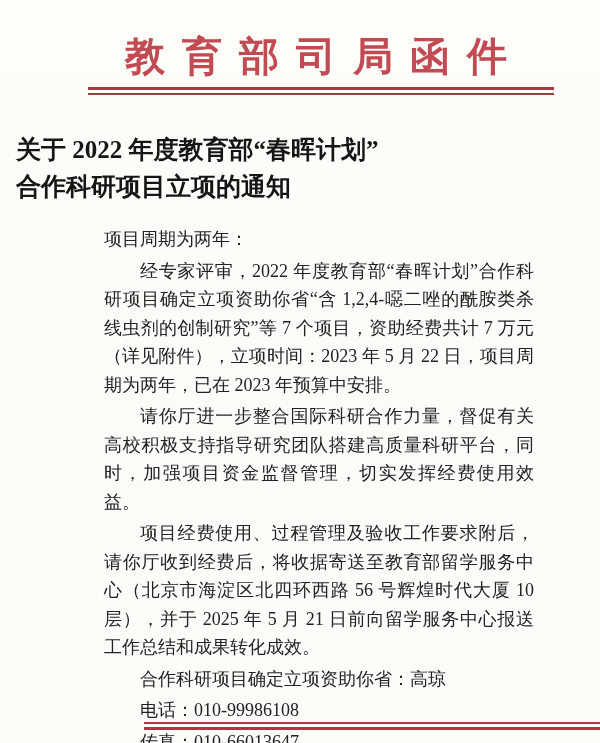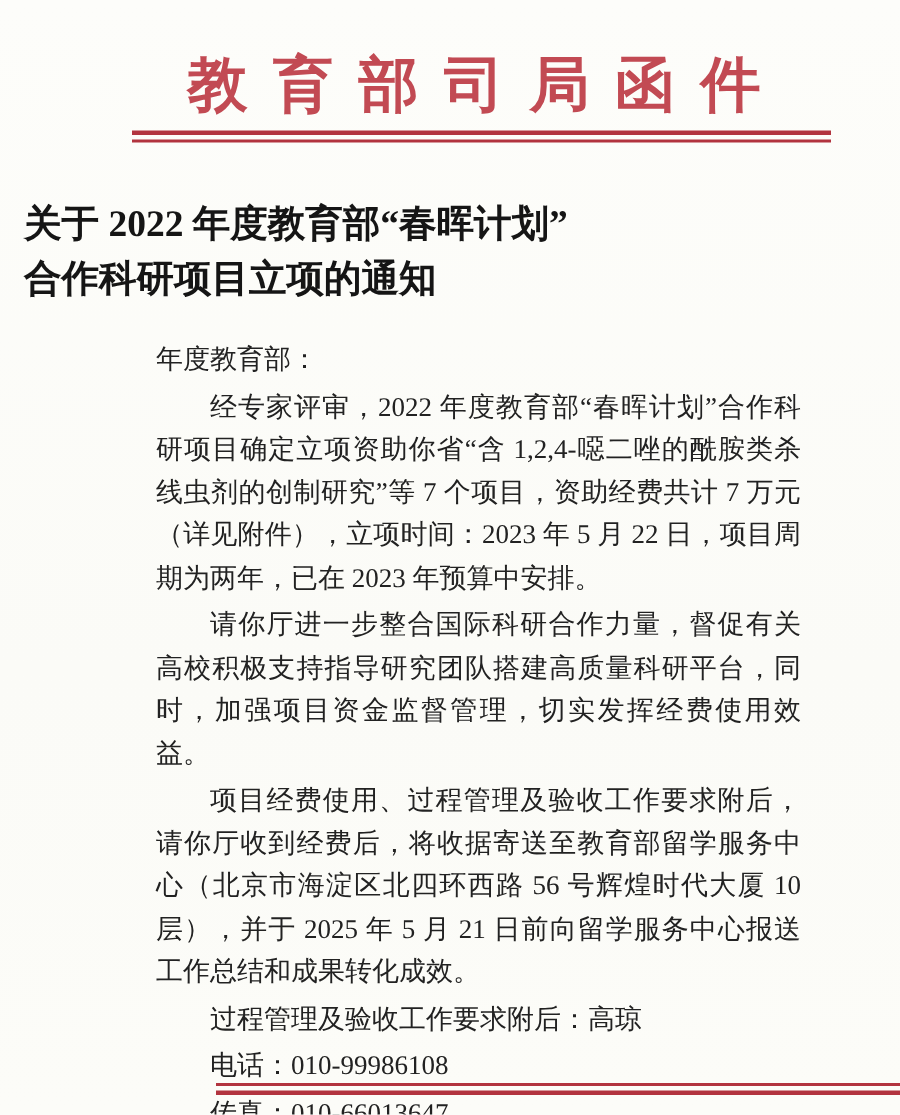--- a/index.html
+++ b/index.html
@@ -81,24 +81,24 @@
   <div class="letterhead">教育部司局函件</div>
 
   <div class="rule rule-top"></div>
 
   <div class="doc-title">
     <div>关于 2022 年度教育部“春晖计划”</div>
     <div>合作科研项目立项的通知</div>
   </div>
 
   <div class="body-text">
-    <p>年度教育部：</p>
+    <p>项目周期为两年：</p>
     <p class="indent">经专家评审，2022 年度教育部“春晖计划”合作科研项目确定立项资助你省“含 1,2,4-噁二唑的酰胺类杀线虫剂的创制研究”等 7 个项目，资助经费共计 7 万元（详见附件），立项时间：2023 年 5 月 22 日，项目周期为两年，已在 2023 年预算中安排。</p>
     <p class="indent">请你厅进一步整合国际科研合作力量，督促有关高校积极支持指导研究团队搭建高质量科研平台，同时，加强项目资金监督管理，切实发挥经费使用效益。</p>
     <p class="indent">项目经费使用、过程管理及验收工作要求附后，请你厅收到经费后，将收据寄送至教育部留学服务中心（北京市海淀区北四环西路 56 号辉煌时代大厦 10 层），并于 2025 年 5 月 21 日前向留学服务中心报送工作总结和成果转化成效。</p>
-    <p class="indent">过程管理及验收工作要求附后：高琼</p>
+    <p class="indent">合作科研项目确定立项资助你省：高琼</p>
     <p class="indent">电话：010-99986108</p>
     <p class="indent">传真：010-66013647</p>
   </div>
 
   <div class="rule rule-bottom"></div>
 
 </div>
 
 </body></html>

